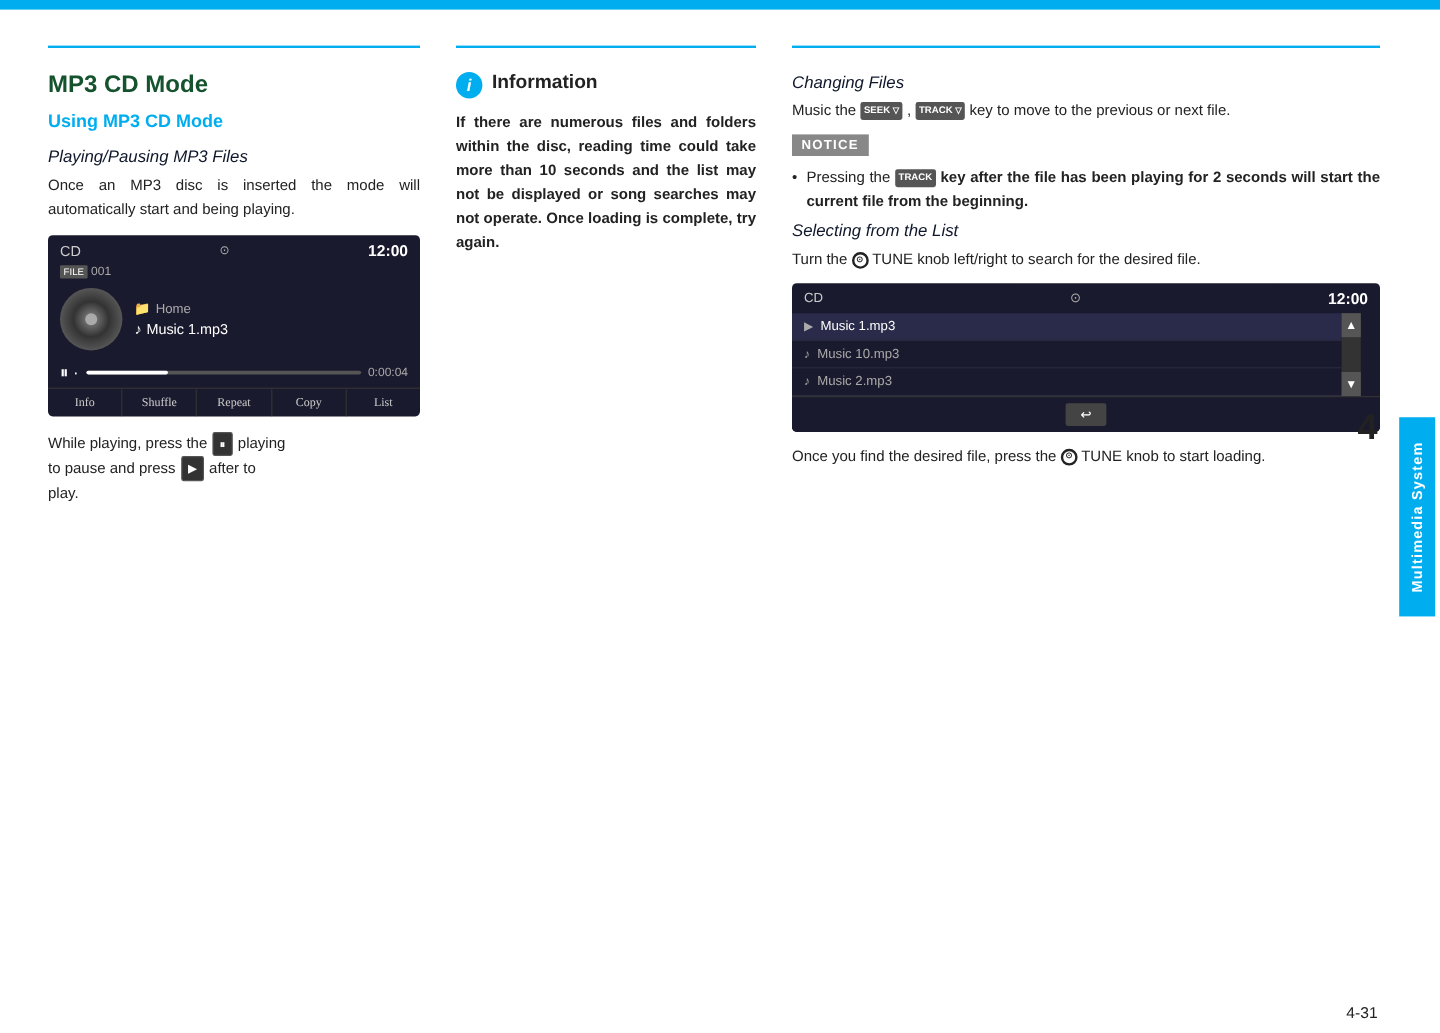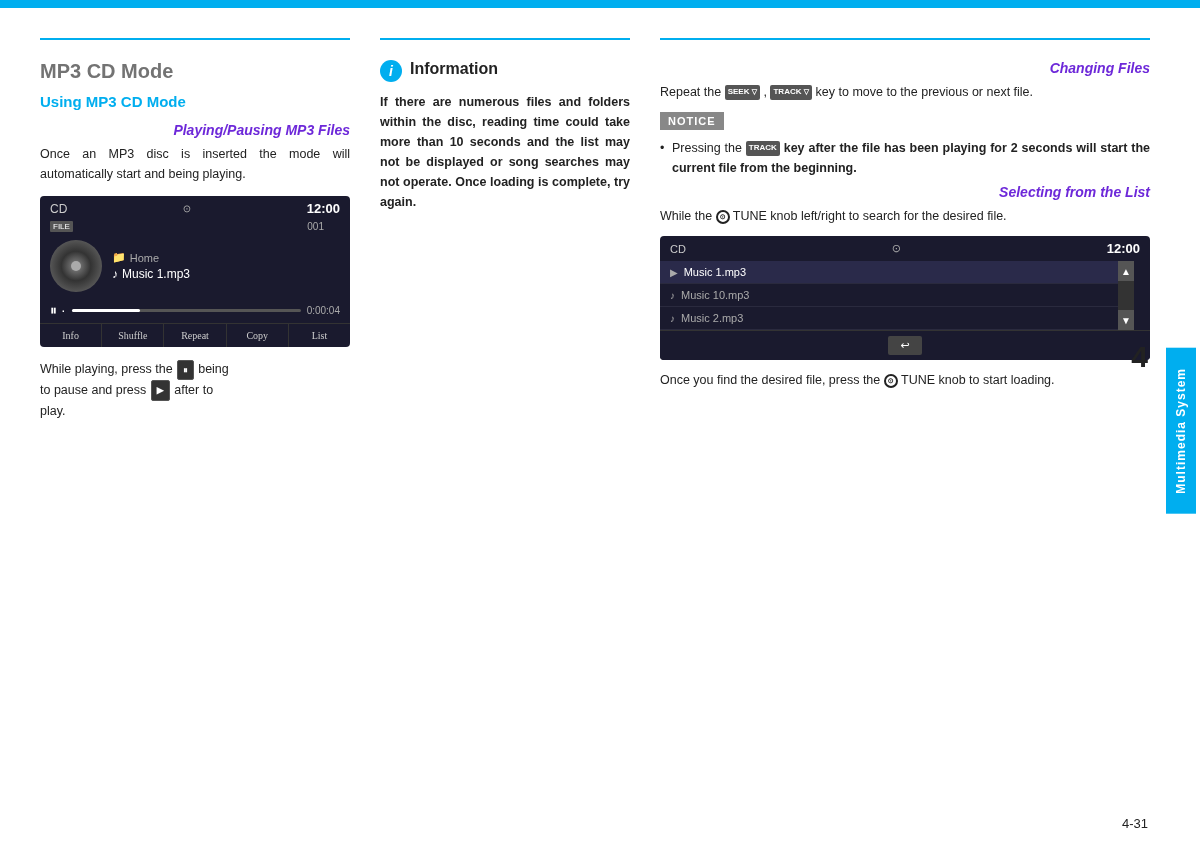--- a/index.html
+++ b/index.html
@@ -66,40 +66,39 @@
       transform: rotate(180deg);
       font-size: 12px;
       font-weight: bold;
       padding: 20px 8px;
       letter-spacing: 1px;
       white-space: nowrap;
     }
 
     
     .section-title {
-      color: #737373;
+      color: #14532d;
       font-size: 20px;
       font-weight: bold;
       margin-bottom: 10px;
     }
 
     .section-subtitle {
       color: #00aeef;
       font-size: 15px;
       font-weight: bold;
       margin-bottom: 12px;
     }
 
     .subsection-title {
       font-size: 14px;
-      font-weight: bold;
+      font-weight: normal;
       font-style: italic;
-      color: #6d28d9;
+      color: #0f172a;
       margin-bottom: 6px;
-      text-align: right;
     }
 
     .body-text {
       font-size: 12.5px;
       line-height: 1.6;
       color: #222;
       text-align: justify;
     }
 
     
@@ -449,21 +448,21 @@
     <div class="subsection-title">Playing/Pausing MP3 Files</div>
     <p class="body-text">Once an MP3 disc is inserted the mode will automatically start and being playing.</p>
 
     <div class="cd-screen">
       <div style="position:relative;">
         <div class="cd-screen-header">
           <span style="color:#ccc;font-size:12px;">CD</span>
           <span style="color:#aaa;font-size:10px;">⊙</span>
           <span style="color:#fff;font-size:13px;font-weight:bold;">12:00</span>
         </div>
-        <div style="display:flex; justify-content:space-between; padding: 0 26px 2px 10px;">
+        <div style="display:flex; justify-content:flex-start; padding: 0 26px 2px 10px;">
           <span style="background:#555;color:#fff;font-size:8px;padding:1px 3px;border-radius:1px;margin-right:3px;">FILE</span>
           <span style="color:#aaa;font-size:10px;">001</span>
         </div>
         <div class="cd-screen-body">
           <div class="cd-disc">
             <div class="cd-disc-center"></div>
           </div>
           <div class="cd-info">
             <div class="cd-folder">
               <span>📁</span>
@@ -488,21 +487,21 @@
           <div class="cd-control-btn">Repeat</div>
           <div class="cd-control-btn">Copy</div>
           <div class="cd-control-btn">List</div>
         </div>
       </div>
     </div>
 
     <p class="body-text">
       <span>While playing, press the</span>
       <span class="inline-btn">⏸</span>
-      <span> being</span><br>
+      <span> playing</span><br>
       <span>to pause and press </span>
       <span class="inline-btn">▶</span>
       <span> after to</span><br>
       <span>play.</span>
     </p>
   </div>
 
   <div class="col-middle">
     <hr class="top-rule">
 
@@ -515,41 +514,41 @@
     <p class="body-text" style="font-weight:bold;">
       If there are numerous files and folders within the disc, reading time could take more than 10 seconds and the list may not be displayed or song searches may not operate. Once loading is complete, try again.
     </p>
   </div>
 
   <div class="col-right">
     <hr class="top-rule">
 
     <div class="subsection-title">Changing Files</div>
     <p class="body-text">
-      <span>Repeat the </span>
+      <span>Music the </span>
       <span class="seek-label">SEEK <span style="font-size:7px;">▽</span></span>
       <span>, </span>
       <span class="track-label">TRACK <span style="font-size:7px;">▽</span></span>
       <span> key to move to the previous or next file.</span>
     </p>
 
     <div class="notice-box">NOTICE</div>
     <div class="notice-content">
       <ul>
         <li>
           <span>Pressing the </span>
           <span class="track-label">TRACK</span>
           <span> <strong>key after the file has been playing for 2 seconds will start the current file from the beginning.</strong></span>
         </li>
       </ul>
     </div>
 
     <div class="subsection-title" style="margin-top:4px;">Selecting from the List</div>
     <p class="body-text">
-      <span>While the </span>
+      <span>Turn the </span>
       <span class="tune-knob">
         <span style="display:inline-flex;align-items:center;vertical-align:middle;border:2px solid #222;border-radius:50%;width:14px;height:14px;justify-content:center;font-size:7px;font-weight:bold;">⊙</span>
       </span>
       <span>TUNE  knob left/right to search for the desired file.</span>
     </p>
 
     
     <div class="list-screen">
       <div class="list-screen-inner" style="position:relative;">
 
@@ -594,17 +593,17 @@
         <span style="display:inline-flex;align-items:center;vertical-align:middle;border:2px solid #222;border-radius:50%;width:14px;height:14px;justify-content:center;font-size:7px;font-weight:bold;">⊙</span>
       </span>
       <span>TUNE knob to start loading.</span>
     </p>
   </div>
 
 </div>
 
 <div style="position:absolute; right:52px; top:340px; font-size:30px; font-weight:bold; color:#222;">4</div>
 
-<div style="position:absolute; bottom:30px; right:52px; font-size:13px; color:#222;">4-31</div>
+<div style="position:absolute; bottom:10px; right:52px; font-size:13px; color:#222;">4-31</div>
 
 <div class="right-sidebar">
   <div class="sidebar-tab">Multimedia System</div>
 </div>
 
 </body></html>

